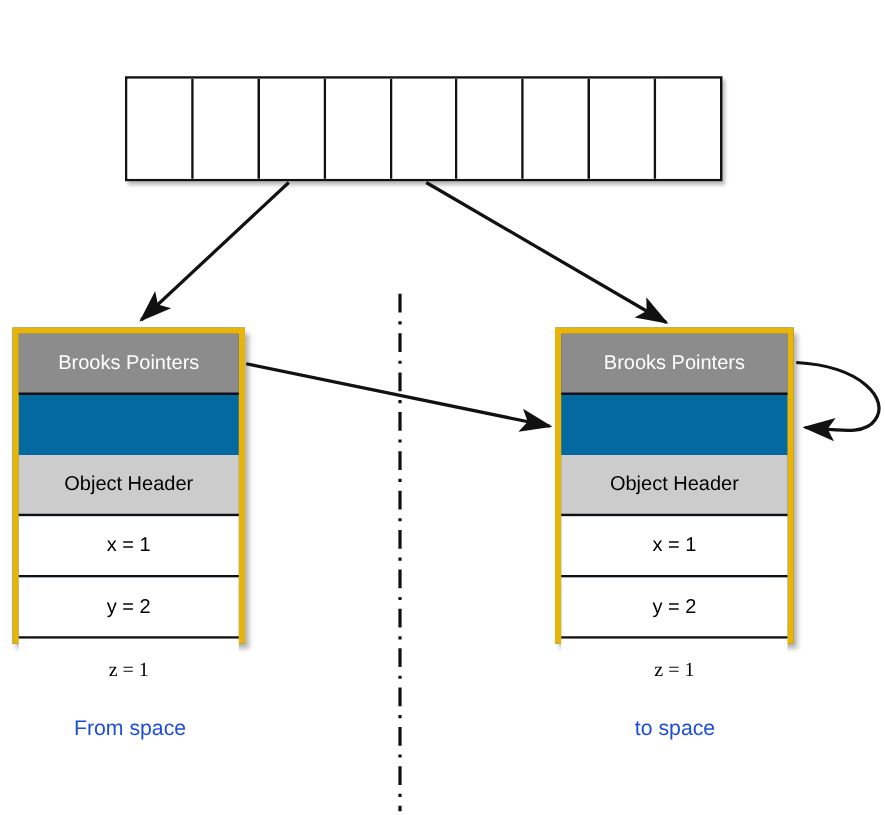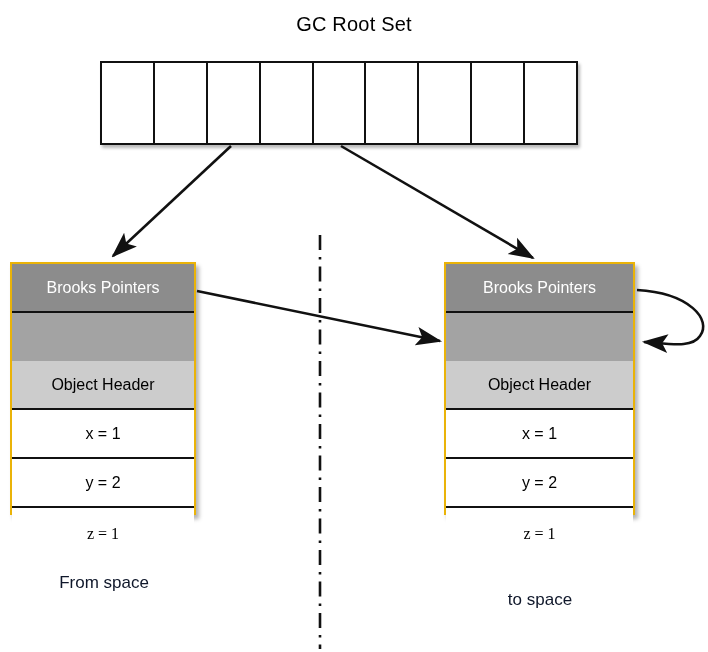--- a/index.html
+++ b/index.html
@@ -53,22 +53,22 @@
     background: #fff;
   }
   .rootset .cell:last-child {
     border-right: none;
   }
 
   
   .objbox {
     position: absolute;
     box-sizing: border-box;
-    border: 2px solid #eab308;
-    background: #a3a3a3;
+    border: 5px solid #eab308;
+    background: #0369a1;
     box-shadow: 3px 4px 4px rgba(0,0,0,0.30);
   }
   #box-from { left: 10px;  top: 262px; width: 186px; height: 253px; }
   #box-to   { left: 444px; top: 262px; width: 191px; height: 253px; }
 
   .objbox .row {
     height: 49px;
     box-sizing: border-box;
     border-bottom: 2px solid #111;
     display: flex;
@@ -90,43 +90,42 @@
   .objbox .row.header {
     background: #cccccc;
     color: #000000;
     margin-top: 48px;
   }
 
   
   .spacelabel {
     position: absolute;
     font-size: 17px;
-    color: #0f172a;
+    color: #1d4ed8;
     text-align: center;
     white-space: nowrap;
   }
   #label-from { left: 24px;  top: 573px; width: 160px; }
-  #label-to   { left: 460px; top: 573px; width: 160px; margin-top: 17px; }
+  #label-to   { left: 460px; top: 573px; width: 160px; }
 
   
   #overlay {
     position: absolute;
     left: 0;
     top: 0;
     width: 708px;
     height: 652px;
     pointer-events: none;
   }
 </style>
 </head>
 <body>
 
 <div id="canvas">
 
-  <div class="title">GC Root Set</div>
 
   <div class="rootset" id="rootset">
       <div class="cell"></div>
       <div class="cell"></div>
       <div class="cell"></div>
       <div class="cell"></div>
       <div class="cell"></div>
       <div class="cell"></div>
       <div class="cell"></div>
       <div class="cell"></div>

